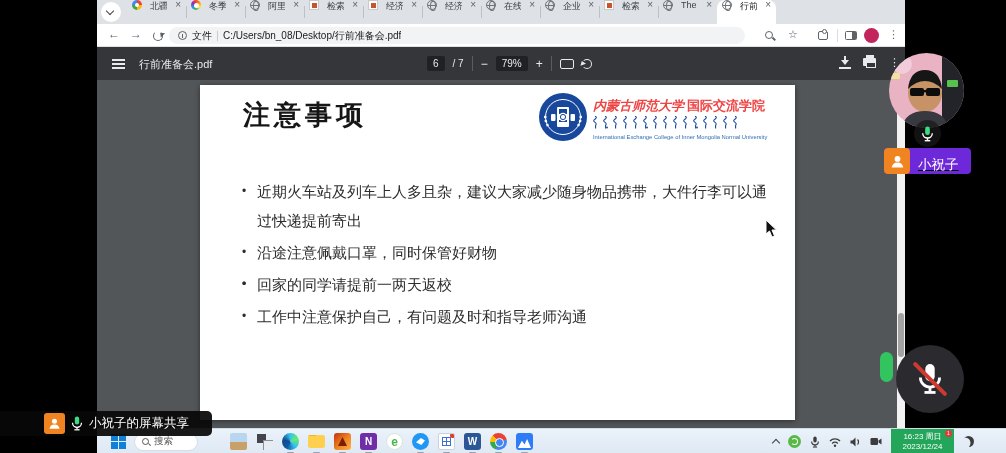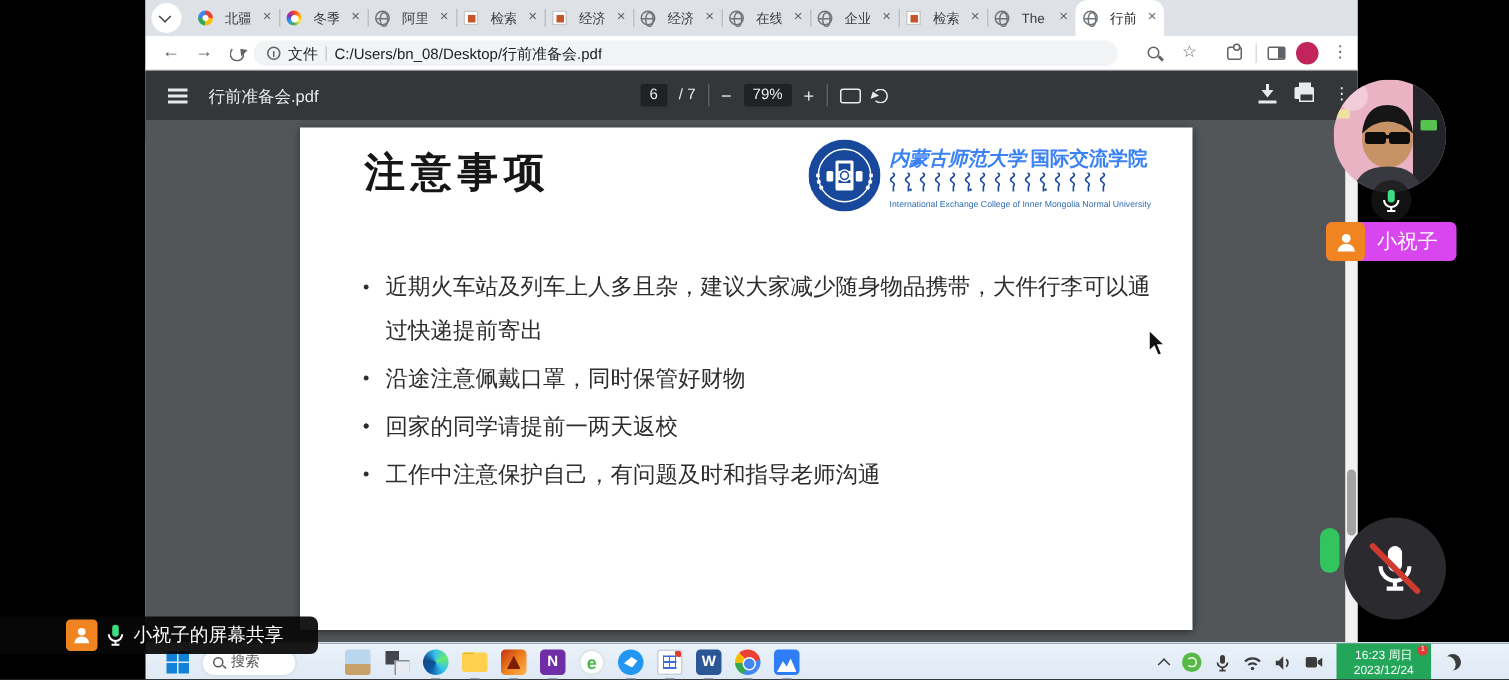--- a/index.html
+++ b/index.html
@@ -7,21 +7,21 @@
   #stage { position:relative; width:1006px; height:453px; background:#000; overflow:hidden; }
 
   
   .chrome { position:absolute; left:97px; top:0; width:808px; height:428px; background:#fff; }
 
   
   .tabstrip { position:relative; height:24px; background:#dee1e6; }
   .tabsearch { position:absolute; left:4px; top:2px; width:20px; height:20px; border-radius:50%; background:#fff; }
   .tabsearch i { position:absolute; left:6px; top:6px; width:6px; height:6px; border-left:1.6px solid #444; border-bottom:1.6px solid #444; transform:rotate(-45deg); }
   .tabs { position:absolute; left:30px; top:0; display:flex; height:24px; }
-  .tab { width:59px; height:24px; display:flex; align-items:center; gap:8px; padding:0 5px; font-size:9px; color:#3c4043; position:relative; }
+  .tab { width:59px; height:24px; display:flex; gap:8px; padding:0 5px; font-size:9px; color:#3c4043; position:relative; }
   .tab + .tab::before { content:""; position:absolute; left:0; top:6px; height:12px; width:1px; background:#bdc1c6; }
   .tab.active { background:#fff; border-radius:8px 8px 0 0; color:#202124; }
   .tab.active::before, .tab.active + .tab::before { display:none; }
   .tab-label { flex:1; white-space:nowrap; overflow:hidden; }
   .tab-close { font-size:10px; color:#5f6368; line-height:1; }
   .fav { width:10px; height:10px; flex:0 0 auto; position:relative; }
   .fav-google { border-radius:50%; background:conic-gradient(#ea4335 0 25%,#fbbc05 0 50%,#34a853 0 75%,#4285f4 0 100%); }
   .fav-google::after { content:""; position:absolute; left:3px; top:3px; width:4px; height:4px; background:#fff; border-radius:50%; }
   .fav-rainbow { border-radius:50%; background:conic-gradient(#f44336,#ff9800,#ffeb3b,#4caf50,#2196f3,#9c27b0,#f44336); }
   .fav-rainbow::after { content:""; position:absolute; left:2.5px; top:2.5px; width:5px; height:5px; background:#fff; border-radius:50%; }
@@ -75,21 +75,21 @@
   
   .pdfarea { position:absolute; left:0; top:80px; width:800px; height:348px; background:#525659; }
   .scrolltrack { position:absolute; left:800px; top:80px; width:8px; height:348px; background:#f2f2f2; }
   .scrollthumb { position:absolute; left:1px; top:233px; width:6px; height:44px; background:#a3a3a3; border-radius:3px; }
 
   .slide { position:absolute; left:103px; top:5px; width:595px; height:335px; background:#fff; box-shadow:0 1px 5px rgba(0,0,0,.45); }
   .slide-title { position:absolute; left:43px; top:12px; font-size:27px; font-weight:700; letter-spacing:4px; color:#161616; }
   .logo { position:absolute; left:339px; top:8px; display:flex; gap:6px; }
   .emblem { width:48px; height:48px; flex:0 0 auto; }
   .logotext { padding-top:4px; }
-  .l1 { font-size:13px; color:#3b82f6; white-space:nowrap; }
+  .l1 { font-size:13px; color:#ef4444; white-space:nowrap; }
   .l1 .uni { font-family:"Liberation Serif", serif; font-style:italic; font-weight:700; }
   .l1 .col { font-weight:700; margin-left:3px; }
   .l3 { font-size:5.8px; color:#2f6eb5; margin-top:1px; white-space:nowrap; }
   .bullets { position:absolute; left:40px; top:92px; width:538px; list-style:none; }
   .bullets li { position:relative; font-size:15px; color:#2d2d2d; line-height:29px; padding-left:17px; margin-bottom:3px; }
   .bullets .marker { position:absolute; left:2px; top:0; font-size:12px; }
 
   .cursor { position:absolute; left:765px; top:219px; z-index:4; }
 
   
@@ -132,21 +132,21 @@
   .i-sync { position:relative; width:13px; height:13px; border-radius:50%; background:#58b947; }
   .i-sync::after { content:""; position:absolute; inset:3px; border:1.4px solid #fff; border-radius:50%; border-left-color:transparent; }
   .trayglyph { display:flex; align-items:center; }
   .clock { position:relative; width:63px; height:25px; background:#23a55a; color:#fff; font-size:8px; line-height:1.25; display:flex; flex-direction:column; justify-content:center; align-items:center; }
   .clock .badge { position:absolute; top:1px; right:2px; width:7px; height:7px; background:#e53935; border-radius:50%; color:#fff; font-size:5px; text-align:center; line-height:7px; }
   .i-moon { width:11px; height:11px; border-radius:50%; box-shadow:inset -3.5px 1.5px 0 0 #3c3c3c; }
 
   
   .webcam { position:absolute; left:889px; top:53px; width:75px; height:75px; border-radius:50%; overflow:hidden; z-index:7; }
   .cam-mic { position:absolute; left:914px; top:120px; width:27px; height:27px; border-radius:50%; background:rgba(25,25,25,.72); z-index:8; display:flex; align-items:center; justify-content:center; }
-  .namechip { position:absolute; left:884px; top:148px; height:26px; background:#d946ef; border-radius:4px; display:flex; align-items:center; z-index:7; }
+  .namechip { position:absolute; left:884px; top:148px; height:26px; background:#6d28d9; border-radius:4px; display:flex; align-items:flex-end; z-index:7;text-decoration:underline; }
   .chip-avatar { width:26px; height:26px; background:#f08421; border-radius:4px; display:flex; align-items:center; justify-content:center; }
   .chip-label { color:#fff; font-size:13.5px; padding:0 12px 0 8px; white-space:nowrap; }
   .greenpill { position:absolute; left:880px; top:352px; width:13px; height:30px; border-radius:7px; background:#31c45f; z-index:5; }
   .mutebtn { position:absolute; left:896px; top:345px; width:68px; height:68px; border-radius:50%; background:#2b2b2f; z-index:6; display:flex; align-items:center; justify-content:center; }
   .mutebtn .slash { position:absolute; width:4px; height:46px; background:#cf3a30; border-radius:2px; transform:rotate(-45deg); }
   .sharebar { position:absolute; left:0; top:411px; width:212px; height:25px; background:rgba(8,8,8,.93); border-radius:0 5px 5px 0; display:flex; align-items:center; gap:6px; padding-left:44px; z-index:9; }
   .sharebar .sb-avatar { width:21px; height:21px; background:#f08421; border-radius:3px; display:flex; align-items:center; justify-content:center; flex:0 0 auto; }
   .sharebar .sb-label { color:#fff; font-size:12.5px; white-space:nowrap; }
 </style>
 </head>

